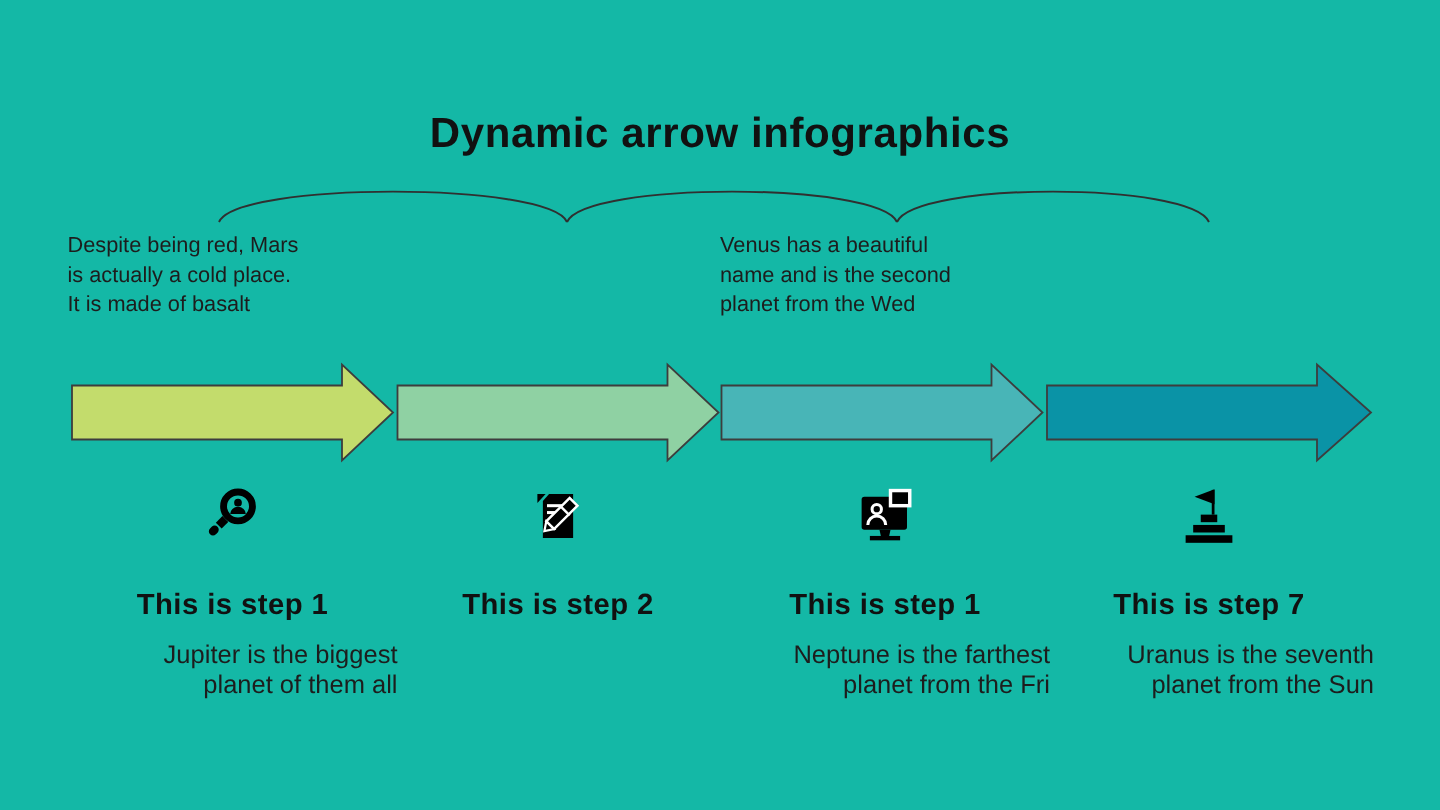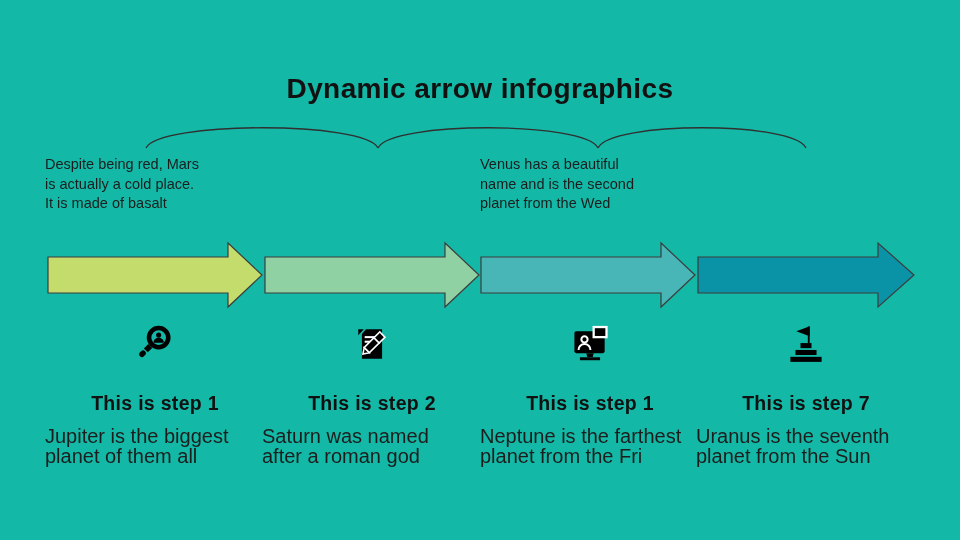--- a/index.html
+++ b/index.html
@@ -8,22 +8,22 @@
   .title{position:absolute;top:54px;left:0;width:100%;text-align:center;
          font-size:28px;font-weight:800;letter-spacing:.4px;color:#111;}
   .braces{position:absolute;left:0;top:112px;}
   .toptext{position:absolute;top:155px;width:220px;text-align:left;
            font-size:14.5px;line-height:19.5px;white-space:pre-line;}
   .arrows{position:absolute;left:0;top:238px;}
   .iconbox{position:absolute;top:320px;width:220px;height:48px;
            display:flex;align-items:center;justify-content:center;}
   .steplabel{position:absolute;top:392px;width:220px;text-align:center;
              font-size:19.5px;font-weight:700;letter-spacing:.3px;color:#111;}
-  .desc{position:absolute;top:427px;width:220px;text-align:left;
-        font-size:20px;line-height:19.5px;white-space:pre-line;}
+  .desc{position:absolute;top:427px;width:220px;text-align:right;
+        font-size:17px;line-height:19.5px;white-space:pre-line;}
   .c1{left:45px}.c2{left:262px}.c3{left:480px}.c4{left:696px}
 </style>
 </head>
 <body>
 
 <div class="slide">
 
   <h1 class="title">Dynamic arrow infographics</h1>
 
   <svg class="braces" width="960" height="44" viewBox="0 0 960 44">
@@ -88,20 +88,18 @@
     </svg>
   </div>
 
   <div class="steplabel c1">This is step 1</div>
   <div class="steplabel c2">This is step 2</div>
   <div class="steplabel c3">This is step 1</div>
   <div class="steplabel c4">This is step 7</div>
 
   <div class="desc c1">Jupiter is the biggest
 planet of them all</div>
-  <div class="desc c2">Saturn was named
-after a roman god</div>
   <div class="desc c3">Neptune is the farthest
 planet from the Fri</div>
   <div class="desc c4">Uranus is the seventh
 planet from the Sun</div>
 
 </div>
 
 </body></html>

